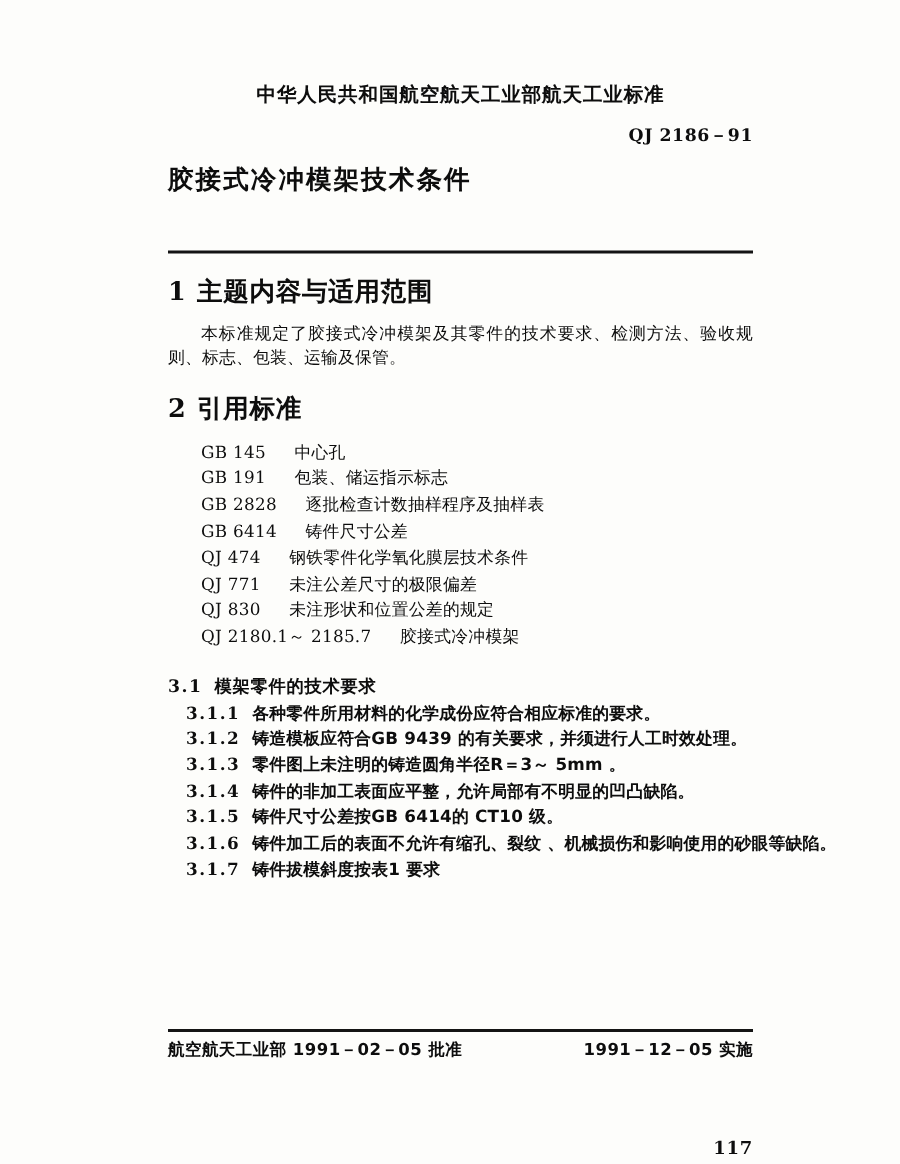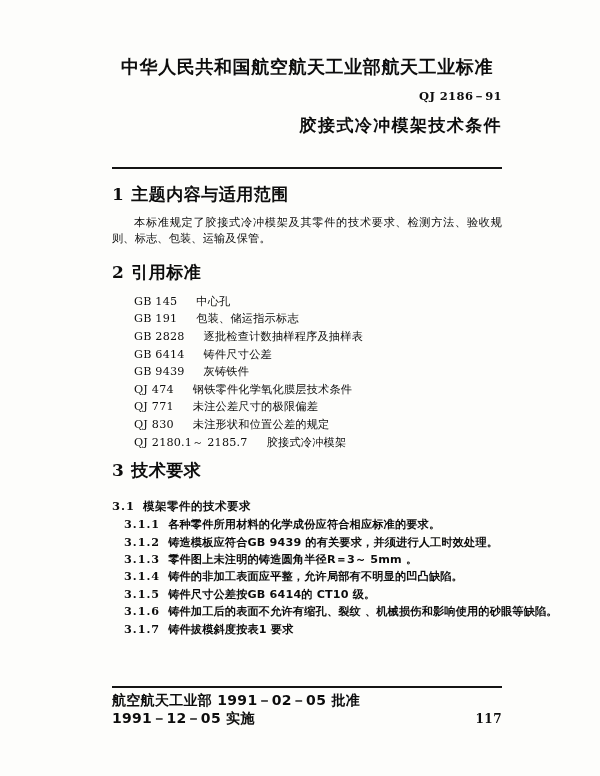--- a/index.html
+++ b/index.html
@@ -30,37 +30,37 @@
     left: 112px;
     width: 390px;
   }
 
   
   .masthead {
     top: 56px;
     text-align: center;
   }
   .org-line {
-    font-size: 18px;
+    font-size: 13px;
     font-weight: bold;
     letter-spacing: 0.6px;
     line-height: 1.2;
     white-space: nowrap;
   }
   .std-code {
     margin-top: 11px;
     text-align: right;
     font-size: 11.5px;
     font-weight: bold;
     letter-spacing: 0.4px;
     font-family: "DejaVu Serif", "Liberation Serif", serif;
   }
   .doc-title {
     margin-top: 10px;
-    text-align: right;
+    text-align: left;
     font-size: 17px;
     font-weight: bold;
     letter-spacing: 1.4px;
   }
 
   
   .rule {
     position: absolute;
     left: 112px;
     width: 390px;
@@ -137,31 +137,30 @@
   .gap-md { height: 12px; }
 
   
   #footer {
     position: absolute;
     left: 112px;
     top: 692px;
     width: 390px;
     display: flex;
     justify-content: space-between;
-    align-items: flex-start;
-    font-size: 14px;
+    align-items: center;
+    font-size: 11px;
     font-weight: bold;
     letter-spacing: 0.3px;
     white-space: nowrap;
-    flex-direction: column;
   }
   #page-num {
     position: absolute;
     left: 112px;
-    top: 712px;
+    top: 758px;
     width: 390px;
     text-align: right;
     font-size: 12px;
     font-weight: bold;
     font-family: "DejaVu Serif", "Liberation Serif", serif;
     letter-spacing: 0.5px;
   }
 
   .mono-num {
     font-family: "DejaVu Serif", "Liberation Serif", serif;
@@ -199,41 +198,35 @@
       <li class="ref-item">
         <span class="code">GB 191</span><span class="name">包装、储运指示标志</span>
       </li>
       <li class="ref-item">
         <span class="code">GB 2828</span><span class="name">逐批检查计数抽样程序及抽样表</span>
       </li>
       <li class="ref-item">
         <span class="code">GB 6414</span><span class="name">铸件尺寸公差</span>
       </li>
       <li class="ref-item">
-        <span class="code">GB 9439</span><span class="name">灰铸铁件</span>
-      </li>
-      <li class="ref-item">
         <span class="code">QJ 474</span><span class="name">钢铁零件化学氧化膜层技术条件</span>
       </li>
       <li class="ref-item">
         <span class="code">QJ 771</span><span class="name">未注公差尺寸的极限偏差</span>
       </li>
       <li class="ref-item">
         <span class="code">QJ 830</span><span class="name">未注形状和位置公差的规定</span>
       </li>
       <li class="ref-item">
         <span class="code">QJ 2180.1～ 2185.7</span><span class="name">胶接式冷冲模架</span>
       </li>
     </ul>
 
     <div class="gap-sm"></div>
 
-    <div class="sec-h">
-      <span class="num mono-num">3</span><span>技术要求</span>
-    </div>
 
     <div class="gap-sm"></div>
 
     <div class="sub-h">
       <span class="num mono-num">3.1</span><span>模架零件的技术要求</span>
     </div>
 
     <p class="clause">
       <span class="cnum mono-num">3.1.1</span><span class="ctext">各种零件所用材料的化学成份应符合相应标准的要求。</span>
     </p>

